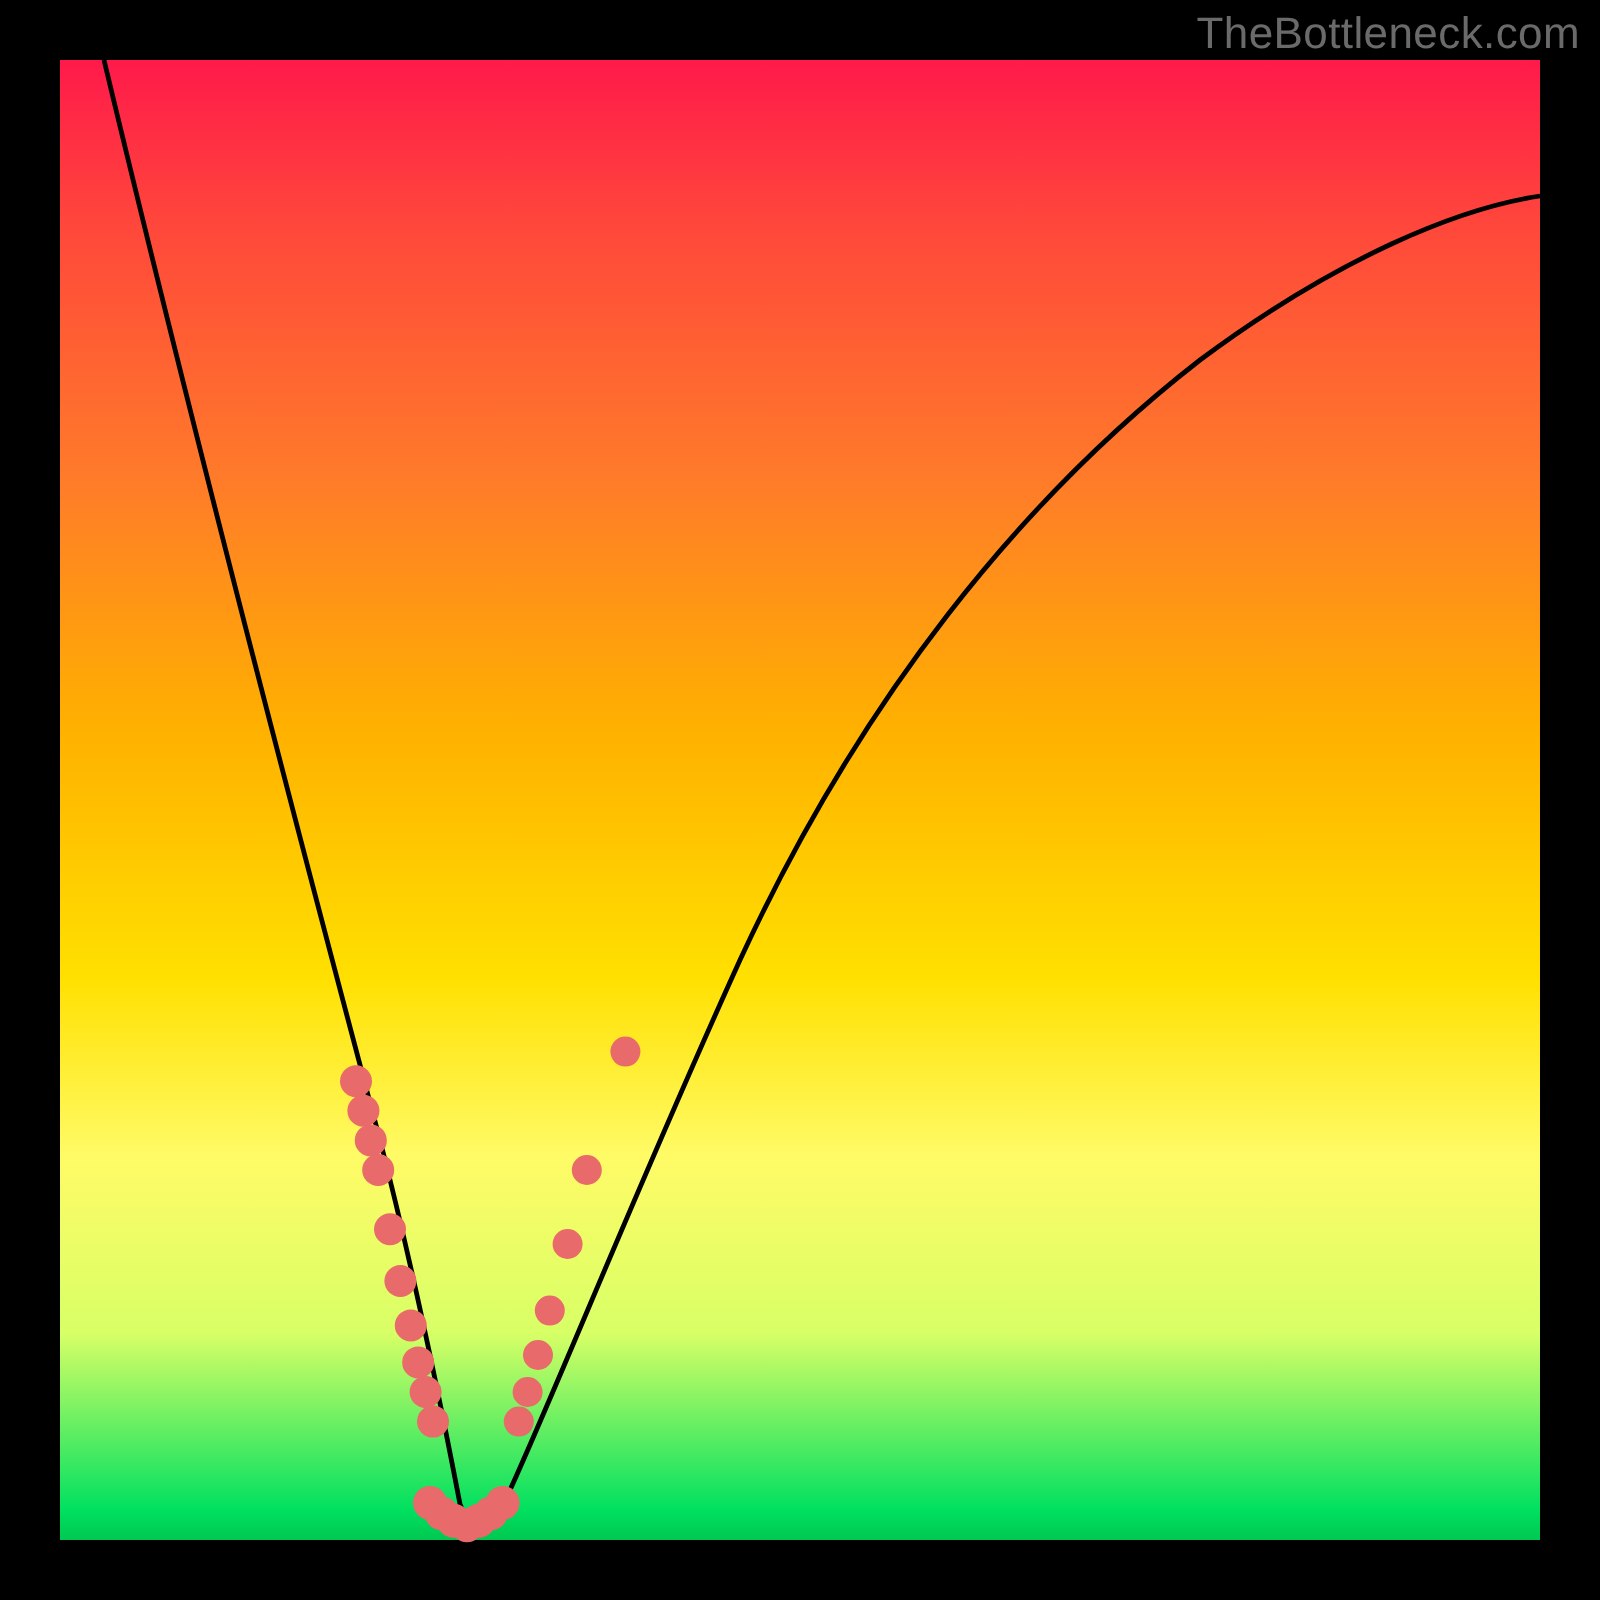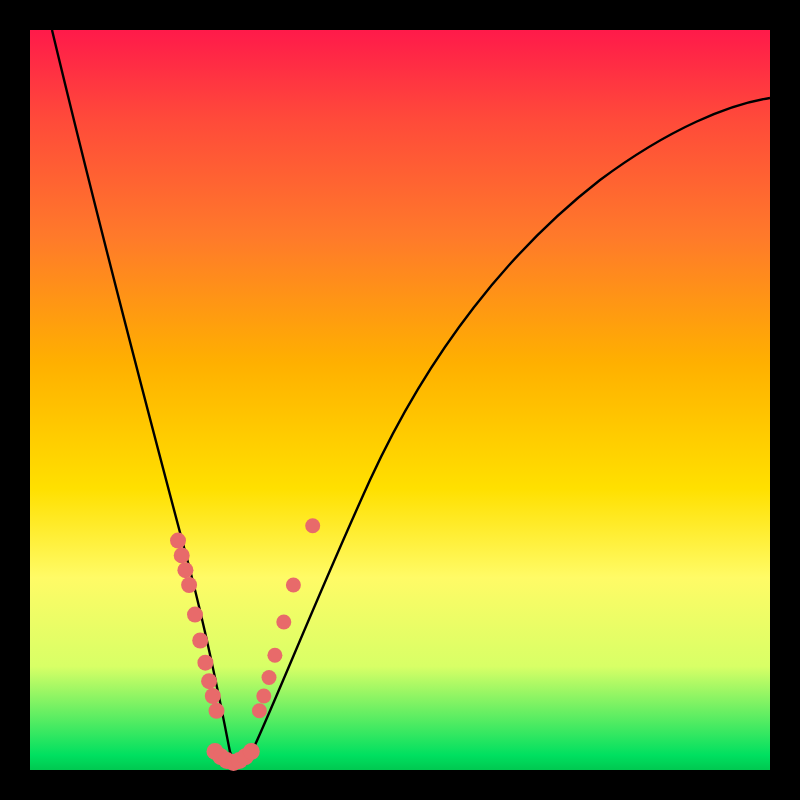--- a/index.html
+++ b/index.html
@@ -100,13 +100,14 @@
           <circle cx="190.9" cy="726.7" r="8.5" class="dot"></circle>
           <circle cx="196.8" cy="730.4" r="8.5" class="dot"></circle>
           <circle cx="203.5" cy="732.6" r="8.5" class="dot"></circle>
           <circle cx="209.4" cy="730.4" r="8.5" class="dot"></circle>
           <circle cx="215.3" cy="726.7" r="8.5" class="dot"></circle>
           <circle cx="221.3" cy="721.5" r="8.5" class="dot"></circle>
         </g>
     </svg>
 
   </div>
+  <div class="watermark">TheBottleneck.com</div>
 </div>
 
 </body></html>

